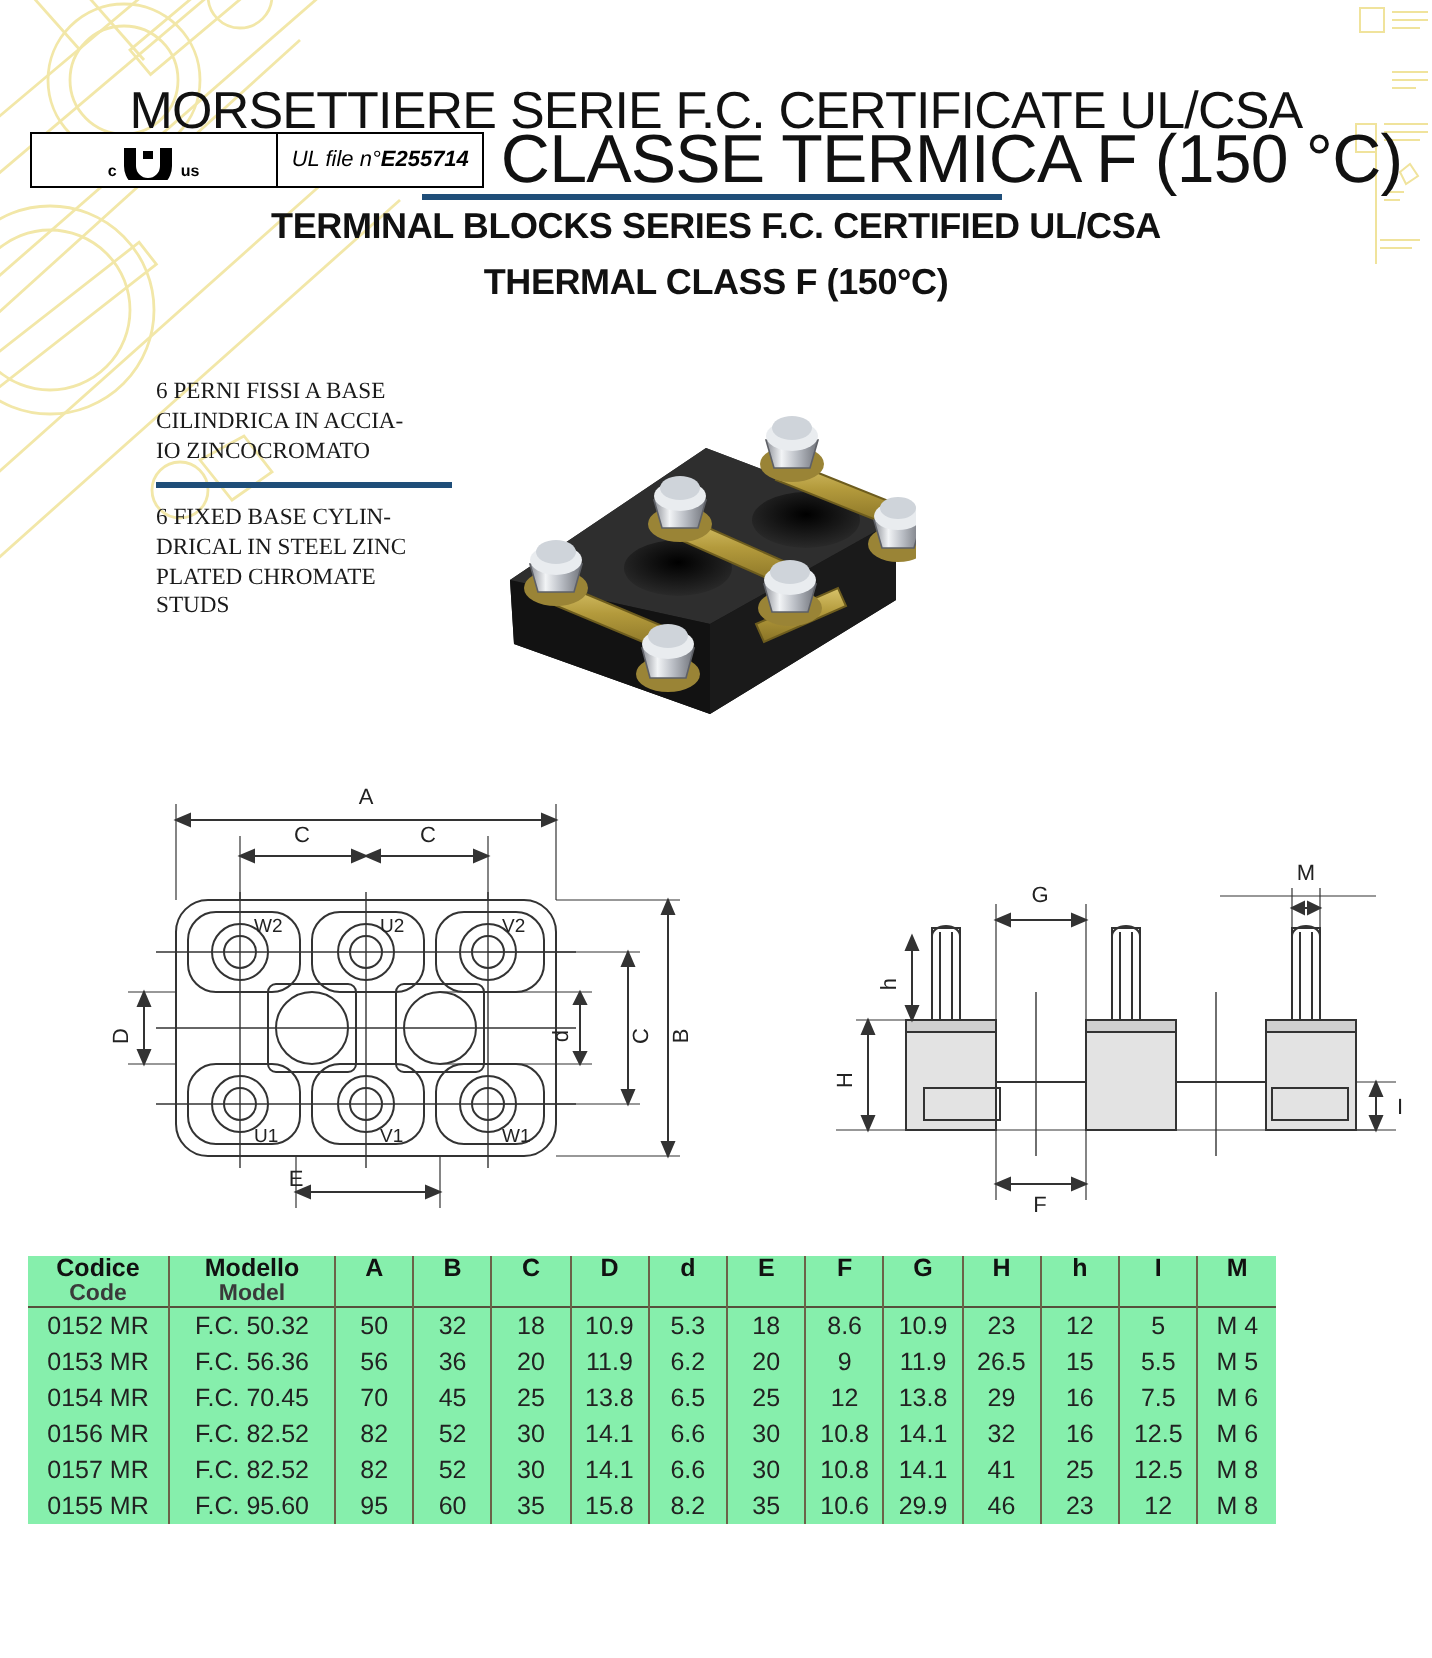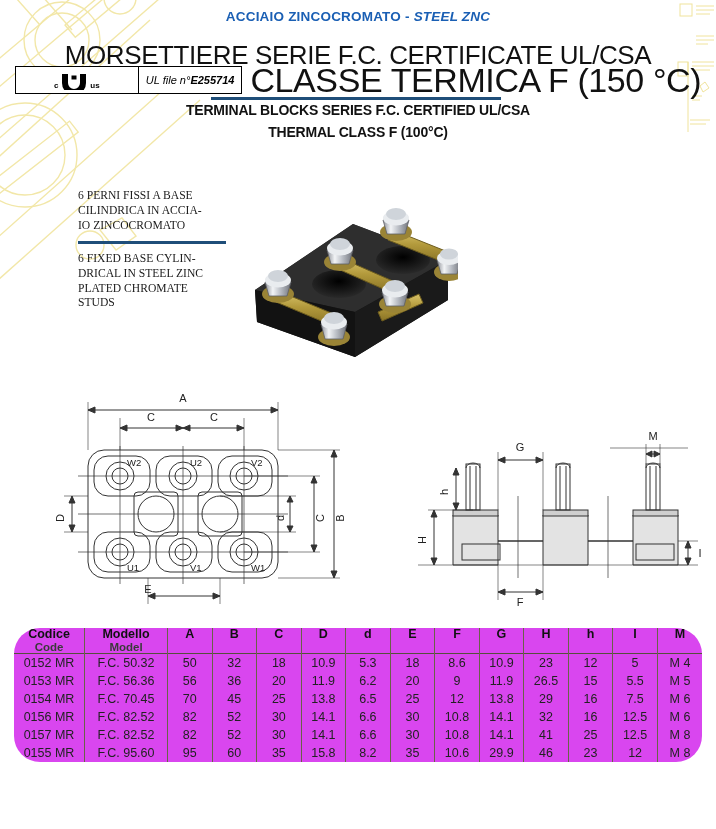--- a/index.html
+++ b/index.html
@@ -69,21 +69,21 @@
   .ul-file b{font-weight:bold;}
 
   .rule-blue{
     position:absolute;left:211px;top:97px;width:290px;height:2.5px;
     background:#1f4e79;
   }
 
   .title-en{
     position:absolute;left:0;right:0;top:100px;
     text-align:center;
-    font-size:14px;font-weight:bold;color:#111;
+    font-size:18px;font-weight:bold;color:#111;
     letter-spacing:-.2px;line-height:1.55;
   }
 
   
   .desc{
     position:absolute;left:78px;top:189px;width:152px;
     font-family:"Liberation Serif", serif;
     font-size:11.6px;color:#1a1a1a;line-height:1.28;
   }
   .desc p{margin:0;}
@@ -95,24 +95,23 @@
   .photo{position:absolute;left:243px;top:172px;width:215px;height:205px;}
 
   
   .dwg-top{position:absolute;left:48px;top:388px;width:310px;height:225px;}
   .dwg-side{position:absolute;left:398px;top:418px;width:310px;height:195px;}
 
   
   .tbl-wrap{position:absolute;left:14px;top:628px;width:688px;}
   table.spec{
     border-collapse:collapse;
-    width:688px;
-    background:#d946ef;
+    width:624px;
+    background:#86efac;
     table-layout:fixed;
-    border-radius:26px;
   }
   table.spec td,table.spec th{
     border-left:1.2px solid #6b6248;
     text-align:center;
     color:#222;
     font-size:12.5px;
     padding:0;
     height:18px;
     vertical-align:middle;
     white-space:nowrap;
@@ -160,23 +159,20 @@
       <path d="M20 36 h18 M20 40 h18 M20 44 h12"></path>
       <rect x="2" y="62" width="10" height="14"></rect>
       <path d="M16 62 h22 M16 66 h22 M16 70 h18"></path>
       <line x1="12" y1="62" x2="12" y2="132"></line>
       <path d="M16 96 h10 M16 100 h8"></path>
       <path d="M14 120 h20 M14 124 h16"></path>
       <path d="M24 86 l5 -4 l4 6 l-6 4 z"></path>
     </g>
   </svg>
 
-  <div class="kicker">
-    <span>ACCIAIO ZINCOCROMATO</span><span> - </span><span class="it">STEEL ZNC</span>
-  </div>
 
   <div class="title-it">MORSETTIERE SERIE F.C. CERTIFICATE UL/CSA</div>
 
   <div class="title-line2">
     <div class="ul-block">
       <div class="ul-mark">
         <span class="ul-c">c</span>
         <svg width="30" height="19" viewBox="0 0 30 19">
           <path d="M3 3 h6 v9 a6 6 0 0 0 12 0 V3 h6 v9 a12 12 0 0 1 -24 0 z" fill="#000"></path>
           <circle cx="15" cy="6.5" r="4.2" fill="#fff"></circle>
@@ -189,21 +185,21 @@
           <b>E255714</b>
       </div>
     </div>
     <span class="tail">CLASSE TERMICA F (150 °C)</span>
   </div>
 
   <div class="rule-blue"></div>
 
   <div class="title-en">
     <div>TERMINAL BLOCKS SERIES F.C. CERTIFIED UL/CSA</div>
-    <div>THERMAL CLASS F (100°C)</div>
+    <div>THERMAL CLASS F (150°C)</div>
   </div>
 
   <div class="desc">
     <p>6 PERNI FISSI A BASE</p>
     <p>CILINDRICA IN ACCIA-</p>
     <p>IO ZINCOCROMATO</p>
     <div class="divider"></div>
     <p>6 FIXED BASE CYLIN-</p>
     <p>DRICAL IN STEEL ZINC</p>
     <p>PLATED CHROMATE</p>

